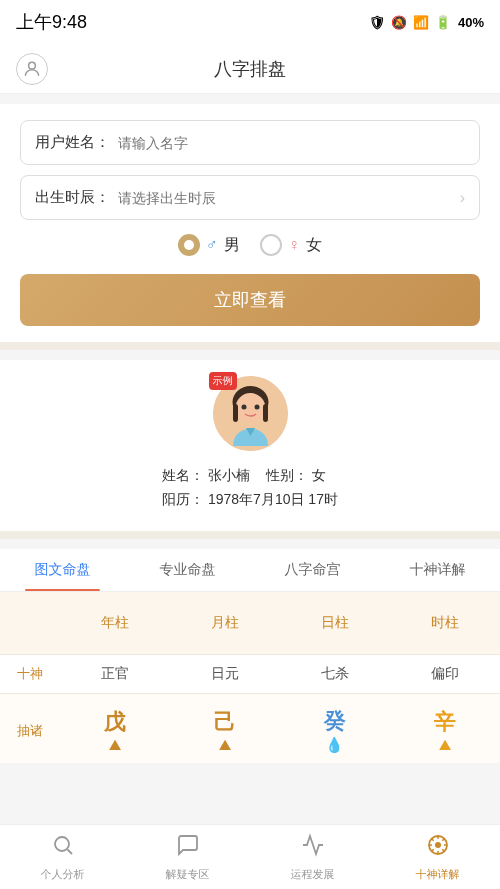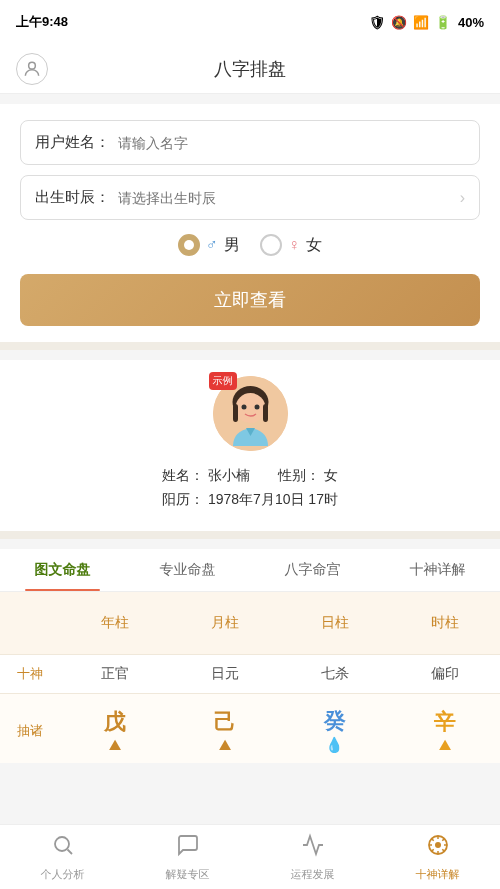--- a/index.html
+++ b/index.html
@@ -16,21 +16,21 @@
     .status-bar {
       height: 44px;
       background: #fff;
       display: flex;
       align-items: center;
       justify-content: space-between;
       padding: 0 16px;
       font-size: 14px;
       font-weight: 600;
     }
-    .status-time { font-size: 13px; font-weight: 700; }
+    .status-time { font-size: 18px; font-weight: 400; }
     .status-icons { display: flex; align-items: center; gap: 6px; font-size: 13px; }
 
     
     .header {
       background: #fff;
       height: 50px;
       display: flex;
       align-items: center;
       justify-content: center;
       position: relative;
@@ -178,21 +178,21 @@
       border-radius: 50%;
       background: #f0c8a0;
       overflow: hidden;
       display: flex;
       align-items: flex-end;
       justify-content: center;
     }
     .example-info { flex: 1; }
     .example-row {
       display: flex;
-      gap: 28px;
+      gap: 16px;
       margin-bottom: 6px;
     }
     .example-item {
       font-size: 14px;
       color: #333;
     }
     .example-item span { color: #333; }
 
     
     .tabs-bar {
@@ -204,22 +204,21 @@
     .tab-item {
       flex: 1;
       text-align: center;
       padding: 12px 0;
       font-size: 14px;
       color: #666;
       cursor: pointer;
       position: relative;
     }
     .tab-item.active {
-      color: #4d7c0f;
-      font-weight: bold;
+      color: #3b82f6;
     }
     .tab-item.active::after {
       content: '';
       position: absolute;
       bottom: 0;
       left: 20%;
       width: 60%;
       height: 2px;
       background: #e86a4a;
       border-radius: 2px;

